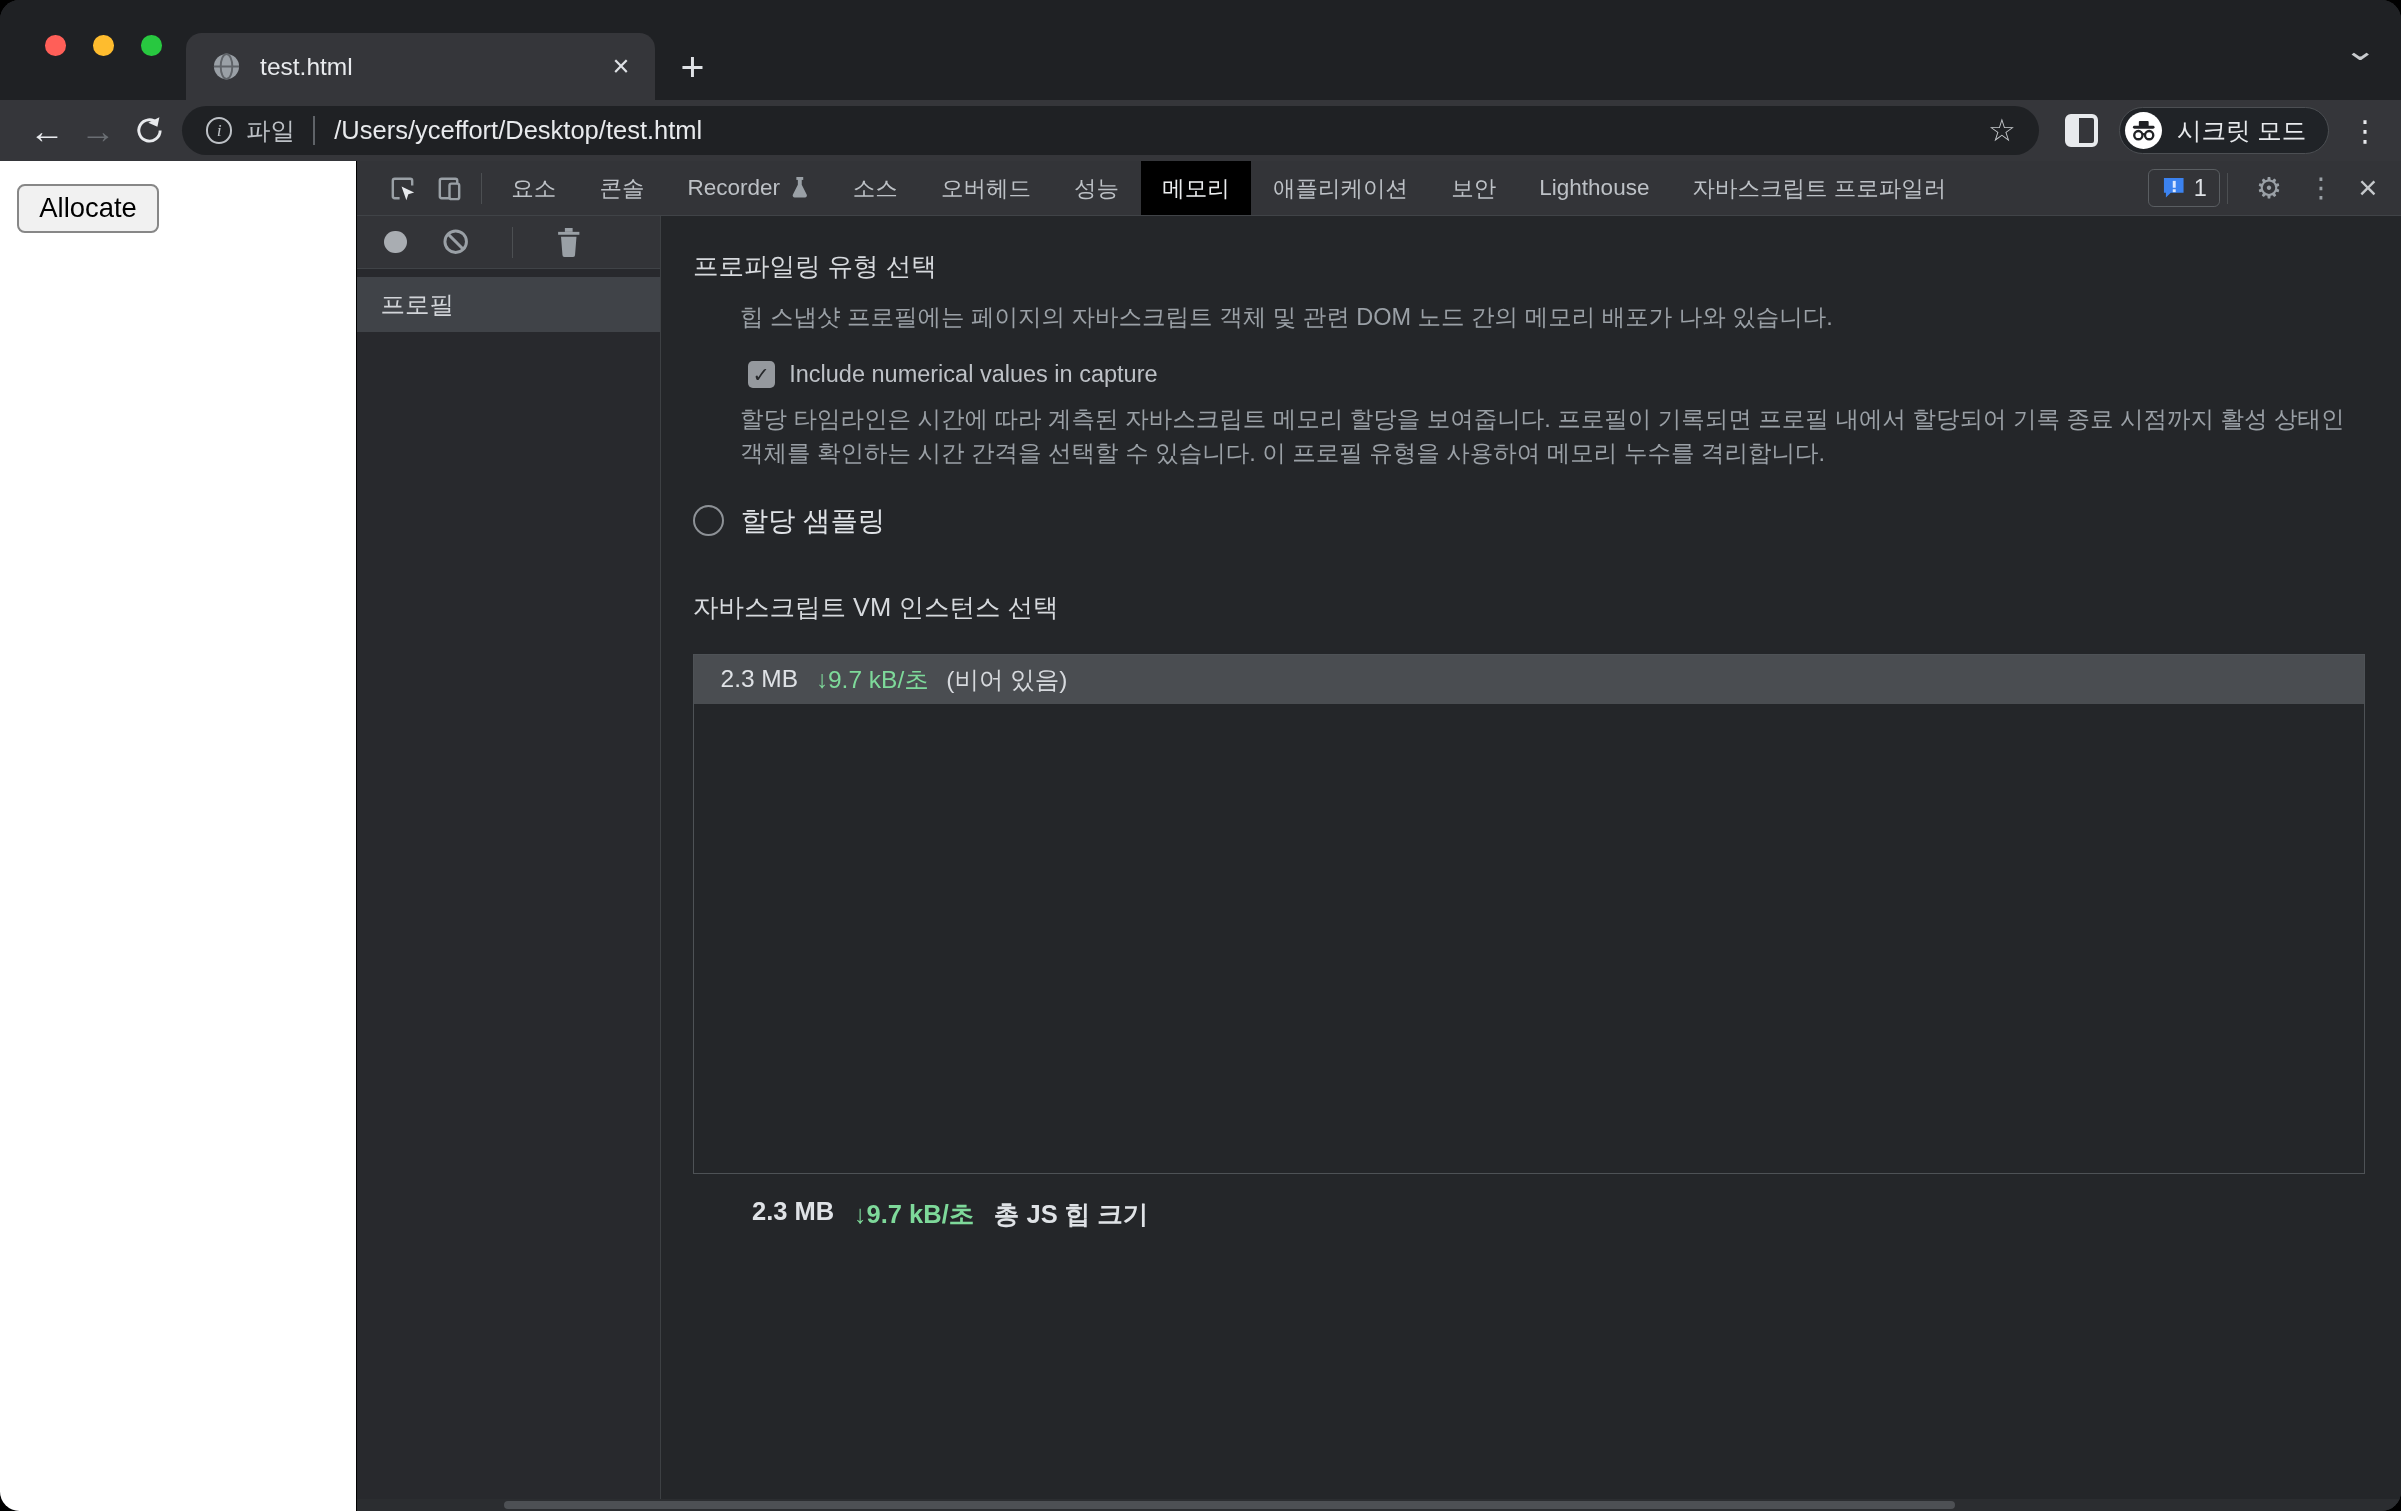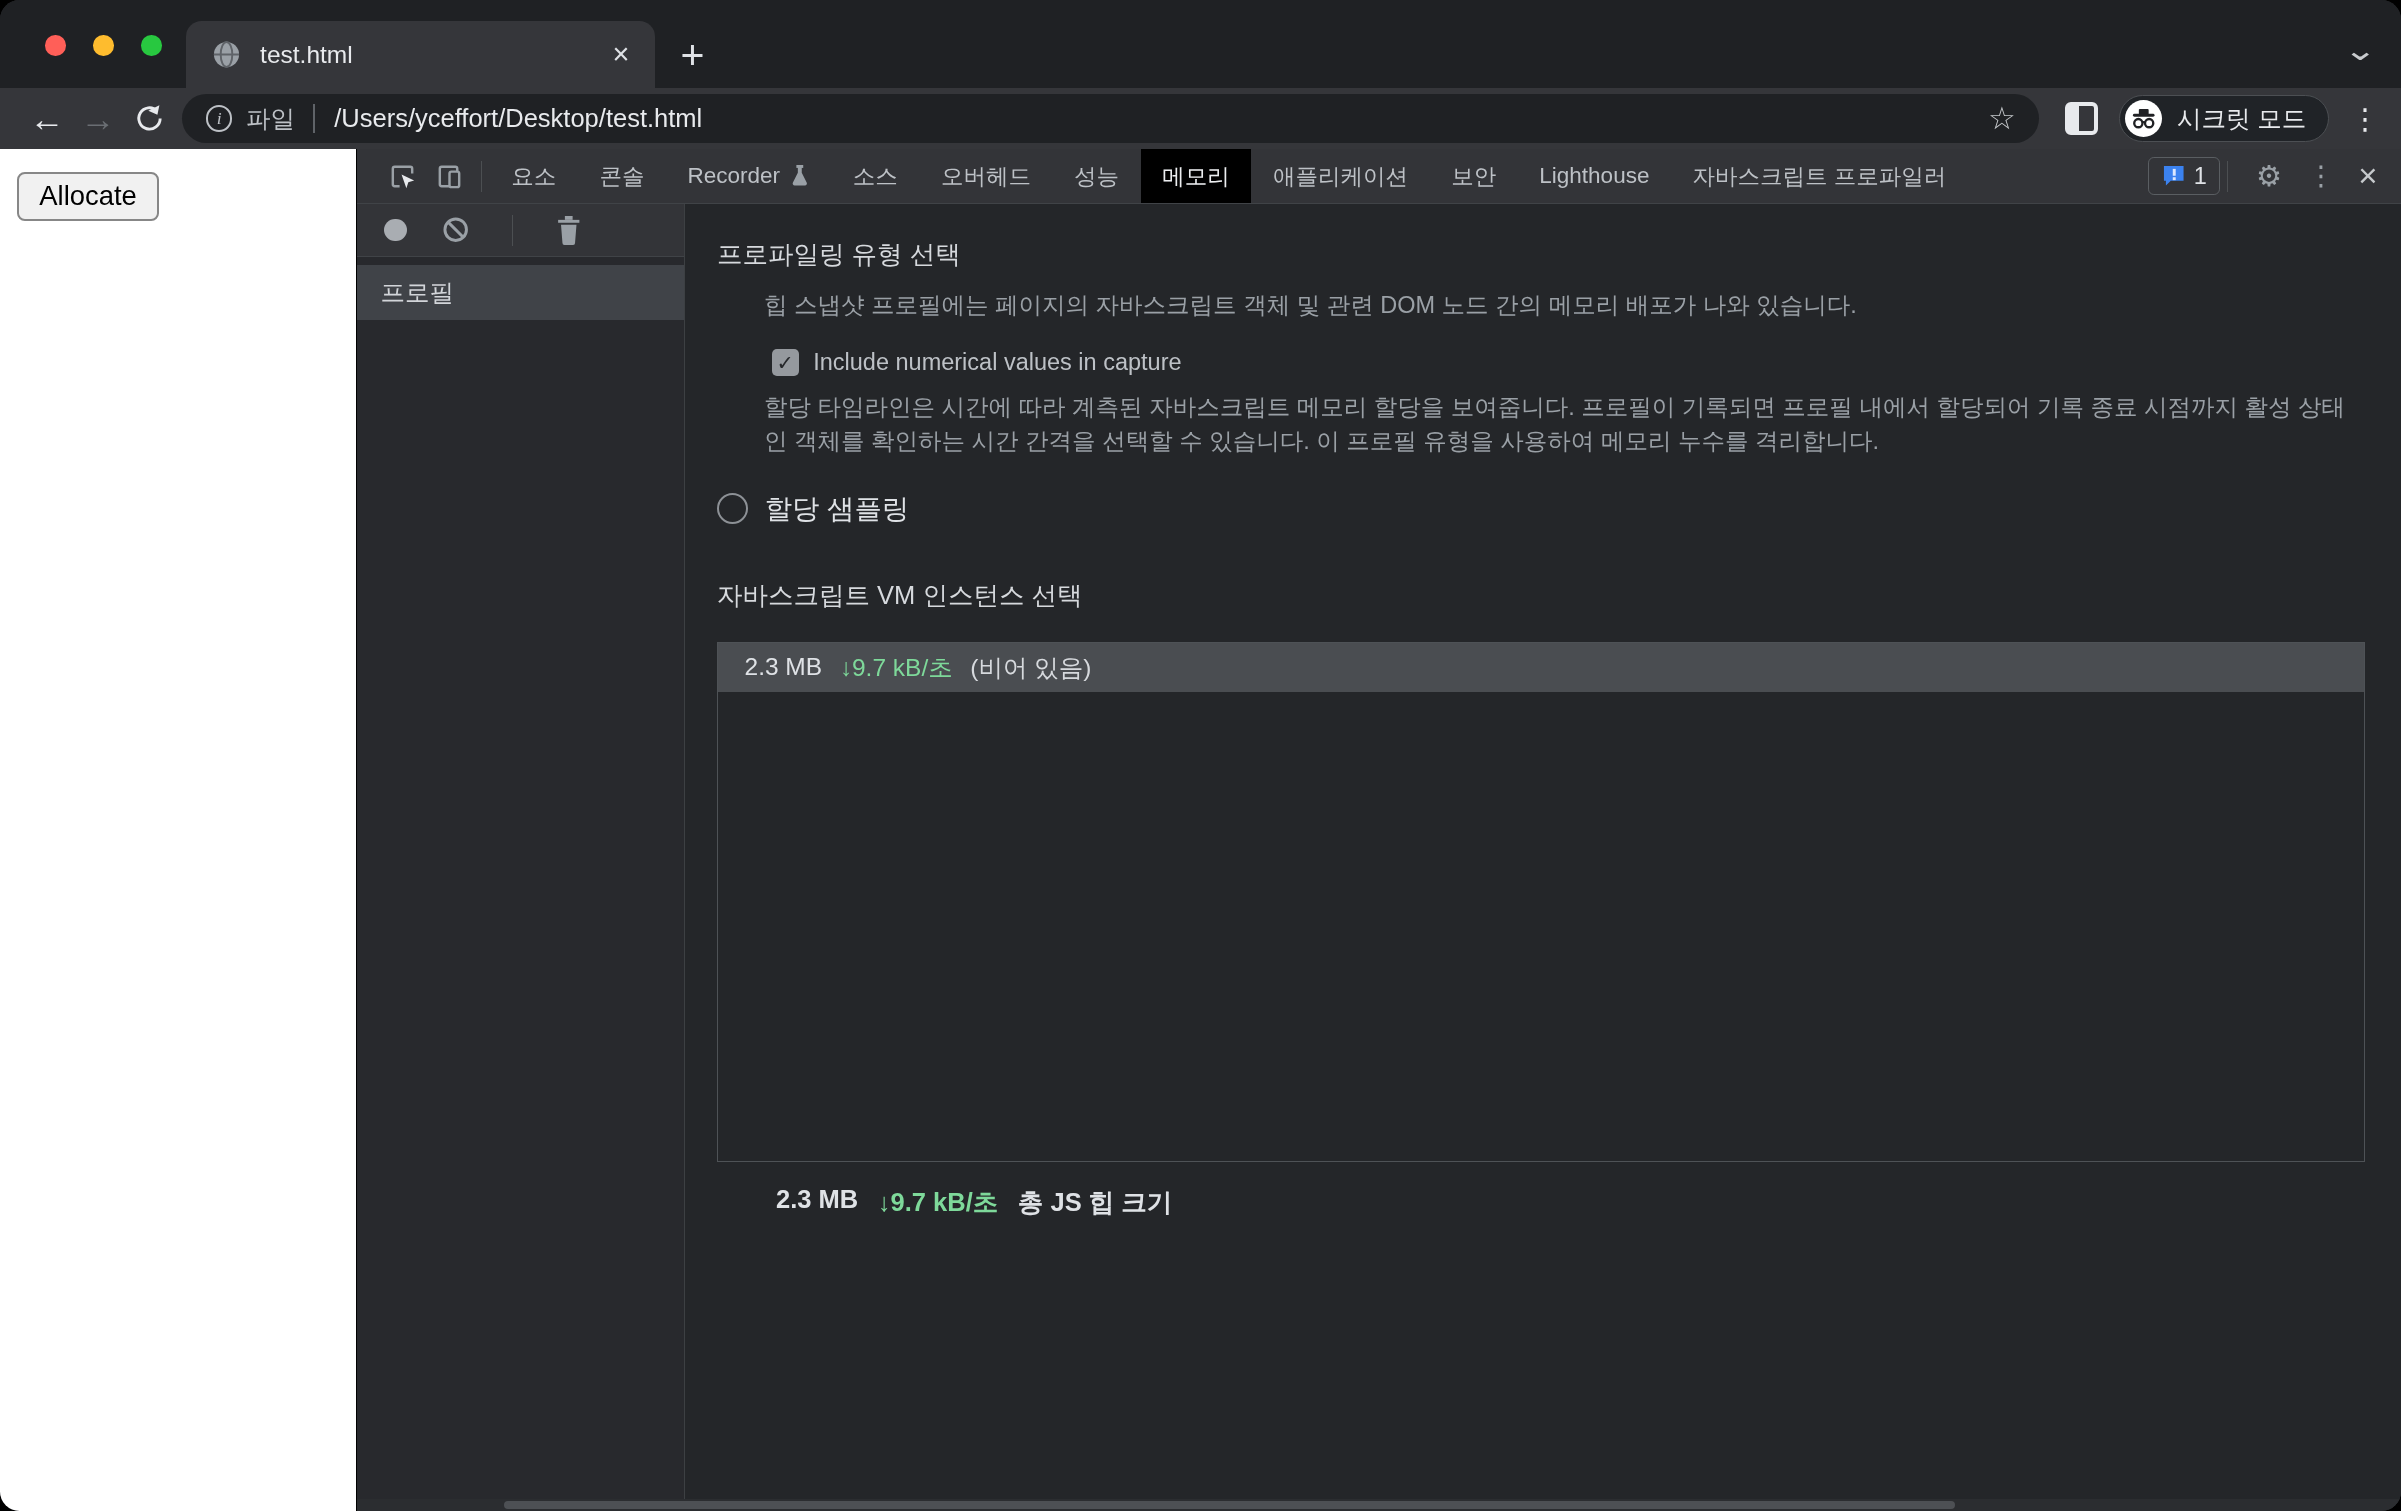--- a/index.html
+++ b/index.html
@@ -1,21 +1,21 @@
 <!DOCTYPE html>
 <html><head>
 <meta charset="utf-8">
 <style>
   * { margin:0; padding:0; box-sizing:border-box; }
   html,body { background:#000; }
   body { width:2401px; height:1511px; font-family:"Liberation Sans","DejaVu Sans",sans-serif; }
   .window { width:2401px; height:1511px; border-radius:19.6px; overflow:hidden; background:#25272a; display:flex; flex-direction:column; }
 
   
-  .tabstrip { height:88px; background:#1f2124; display:flex; align-items:flex-end; position:relative; flex:none; }
+  .tabstrip { height:100px; background:#1f2124; display:flex; align-items:flex-end; position:relative; flex:none; }
   .lights { position:absolute; left:45px; top:35px; display:flex; gap:27.4px; }
   .light { width:20.6px; height:20.6px; border-radius:50%; }
   .light.r { background:#ff5f58; } .light.y { background:#febc2e; } .light.g { background:#28c840; }
   .tab { margin-left:186px; width:469px; height:67px; background:#35363a; border-radius:15.7px 15.7px 0 0; display:flex; align-items:center; padding:0 25.5px; }
   .tab .title { color:#e8eaed; font-size:24.5px; margin-left:19.6px; flex:1; }
   .tab .close { color:#dfe2e6; font-size:29px; cursor:default; }
   .newtab { color:#dfe2e6; font-size:41px; font-weight:300; margin:0 0 11.8px 25.5px; line-height:1; }
   .chev { position:absolute; right:29px; top:33px; color:#c8cbce; font-size:29px; transform:scaleX(1.4); }
 
   
@@ -48,21 +48,21 @@
   .dt-vdiv { width:1px; height:31px; background:#4c4f52; margin:0 7.8px; }
   .dt-tab { padding:0 21.6px; height:100%; display:flex; align-items:center; gap:9.8px; white-space:nowrap; }
   .dt-tab.selected { background:#000; color:#eceef0; }
   .dt-right { margin-left:auto; display:flex; align-items:center; padding-right:13.7px; }
   .issues { display:flex; align-items:center; gap:7.8px; border:1px solid #5a5e62; border-radius:5.9px; padding:4.9px 11.8px; color:#dfe2e6; font-size:23.5px; }
   .gear { font-size:29px; color:#9aa0a6; margin:0 11.8px 0 19.6px; }
   .dt-kebab { color:#9aa0a6; font-size:27.4px; margin:0 13.7px; }
   .dt-close { color:#c6c9cc; font-size:33px; margin:0 9.8px; }
 
   .dt-body { flex:1; display:flex; min-height:0; }
-  .dt-sidebar { width:328px; flex:none; background:#28292d; border-right:1px solid #3d4043; display:flex; flex-direction:column;font-family:Liberation Mono, monospace; }
+  .dt-sidebar { width:304px; flex:none; background:#28292d; border-right:1px solid #3d4043; display:flex; flex-direction:column;font-family:Liberation Mono, monospace; }
   .dt-toolbar2 { height:53px; background:#333438; border-bottom:1px solid #404347; display:flex; align-items:center; padding-left:27.4px; gap:35px; flex:none; }
   .rec { width:22.5px; height:22.5px; border-radius:50%; background:#a9adb2; }
   .profiles-band { height:55px; background:#404348; color:#d2d5d9; font-size:24.5px; display:flex; align-items:center; padding-left:23.5px; margin-top:7.8px; }
 
   .dt-main { flex:1; min-width:0; background:#242629; padding:33px 36px 0 32px; overflow:hidden; }
   .h1 { color:#d6d9dd; font-size:25.5px; }
   .opt { display:flex; align-items:center; gap:16.7px; }
   .radio { width:31px; height:31px; border-radius:50%; border:2px solid #8d9196; flex:none; }
   .radio.on { border:2.9px solid #d18a25; background:#e9a43a; }
   .focusring { border:2.9px solid #4a84c4; border-radius:7.8px; padding:2.9px; display:inline-flex; margin:-5.9px; }

